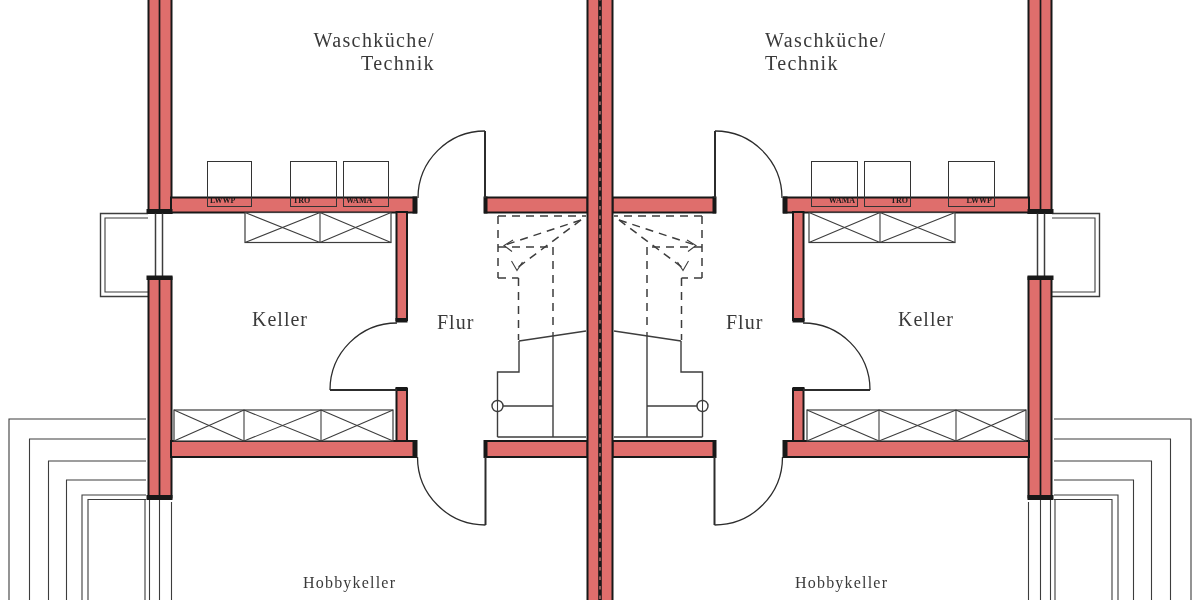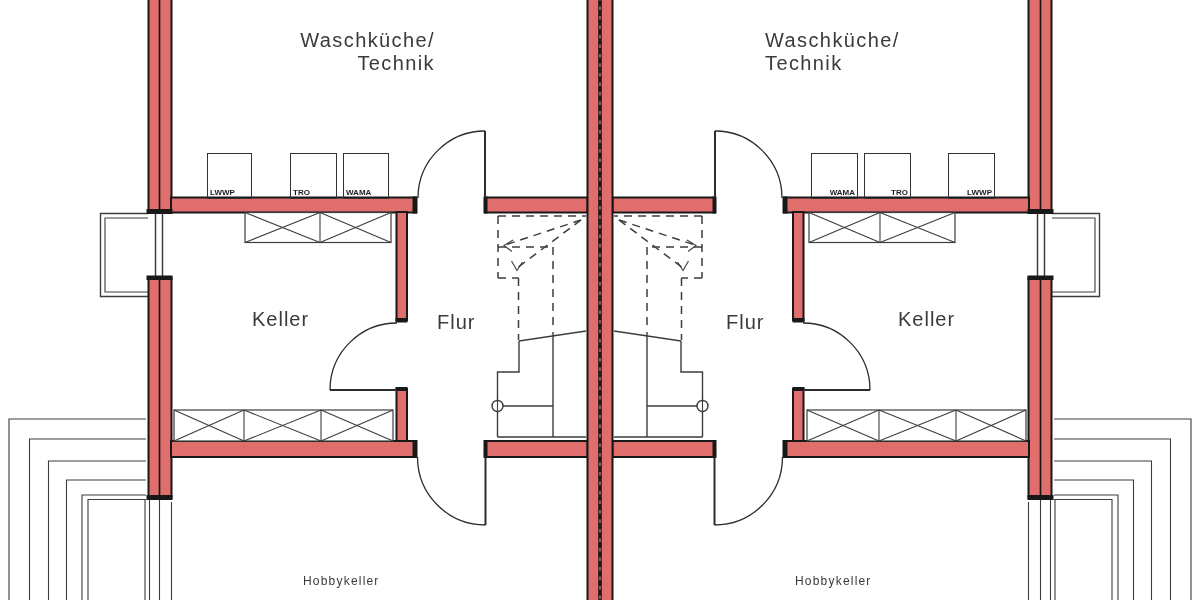--- a/index.html
+++ b/index.html
@@ -6,43 +6,43 @@
     --wall_fill:#df6e6c;
     --wall_outline:#181818;
     --line:#3d3d3d;
     --text:#3a3a3a;
     --background:#ffffff;
   }
   html,body{margin:0;padding:0;background:#fff;}
   .plan{
     position:relative;width:1200px;height:600px;overflow:hidden;
     background:var(--background);
-    font-family:Liberation Sans, sans-serif;
+    font-family:Liberation Serif, serif;
     color:var(--text);
   }
   .plan svg{position:absolute;left:0;top:0;}
   
   .wall{fill:var(--wall_fill);stroke:var(--wall_outline);stroke-width:2;}
   .jline{stroke:var(--wall_outline);stroke-width:1.7;}
   .cap{fill:var(--wall_outline);stroke:none;}
   .ln{stroke:var(--line);stroke-width:1.4;fill:none;}
   .thin{stroke-width:1.1;}
   .dash{stroke:var(--line);stroke-width:1.5;fill:none;stroke-dasharray:8 6;}
   .xbox{fill:#fff;stroke:var(--line);stroke-width:1.2;}
   .glass{stroke:var(--line);stroke-width:1.5;}
   .leaf{stroke:#2c2c2c;stroke-width:2;}
   .arc{stroke:#2c2c2c;stroke-width:1.3;fill:none;}
   .post{fill:#fff;stroke:var(--line);stroke-width:1.4;}
   
   .lbl{position:absolute;white-space:nowrap;font-size:20px;letter-spacing:1px;color:var(--text);}
   .laundry{font-size:20px;line-height:23px;letter-spacing:1.4px;}
   .laundry.left{right:765px;top:29px;text-align:right;}
   .laundry.right{left:765px;top:29px;text-align:left;}
-  .big{font-size:12px;letter-spacing:1.2px;}
-  .appliance{position:absolute;top:153px;height:46px;border:1.5px solid #333;box-sizing:border-box;background:transparent;}
+  .big{font-size:16px;letter-spacing:1.2px;}
+  .appliance{position:absolute;top:161px;height:46px;border:1.5px solid #333;box-sizing:border-box;background:transparent;}
   .appliance .tag{position:absolute;bottom:1px;font-size:8px;font-weight:bold;letter-spacing:0;color:#1c1c1c;}
   .tag-l{left:2px;}
   .tag-r{right:2px;}
 </style>
 </head>
 <body>
 
 <div class="plan">
 
   <svg width="1200" height="600" viewBox="0 0 1200 600">

